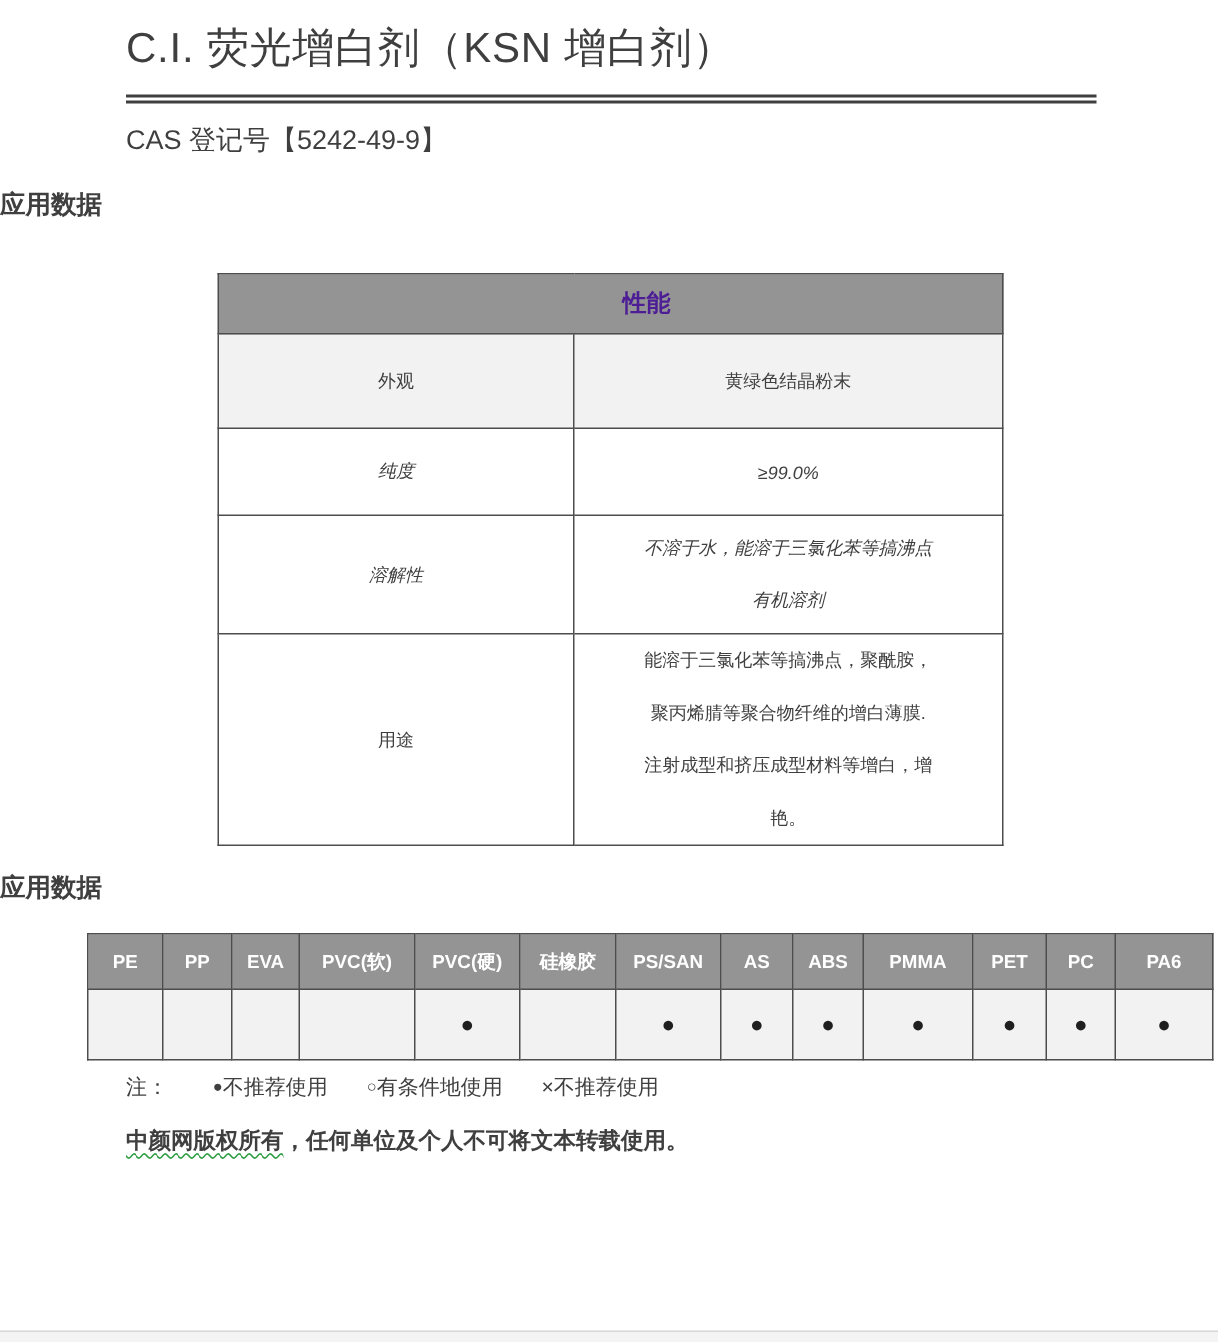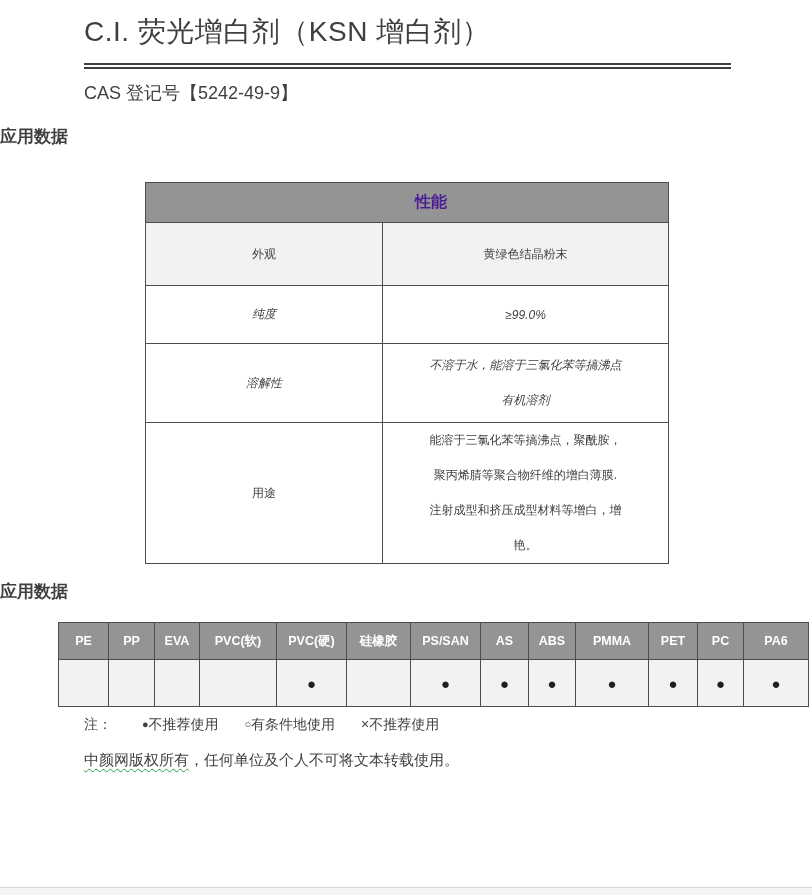--- a/index.html
+++ b/index.html
@@ -39,21 +39,21 @@
   .app tr.head td{background:var(--table_header_bg,#949494);color:#fff;font-weight:bold;font-size:12.5px;height:36px;}
   .app tr.marks td{height:46px;background:var(--shaded_row,#f2f2f2);font-size:15px;color:#1f1f1f;}
 
   .note-line{margin:7px 0 0 84px;font-size:14px;line-height:20px;}
   .note-line .note-label{margin-right:26px;}
   .legend-item{margin-right:22px;}
   .legend-item .sym{display:inline-block;}
   .legend-item.rec .sym{font-size:11px;vertical-align:1px;}
   .legend-item.cond .sym{font-size:11px;vertical-align:1px;}
 
-  .copyright{margin:15px 0 0 84px;font-size:15px;line-height:22px;}
+  .copyright{margin:15px 0 0 84px;font-size:15px;line-height:22px;font-weight:bold;}
 
   .sp-dotted{text-decoration:underline;text-decoration-style:dotted;
     text-decoration-color:var(--spellcheck_dotted,#b565b5);text-underline-offset:4px;}
   .gw-wavy{text-decoration:underline;text-decoration-style:wavy;
     text-decoration-color:var(--grammar_wavy,#2f9e44);text-decoration-thickness:1px;text-underline-offset:3px;}
 
   .page-break-bar{position:absolute;left:0;right:0;bottom:0;height:7px;
     background:#f4f4f4;border-top:1px solid #d8d8d8;}
 </style>
 </head>

